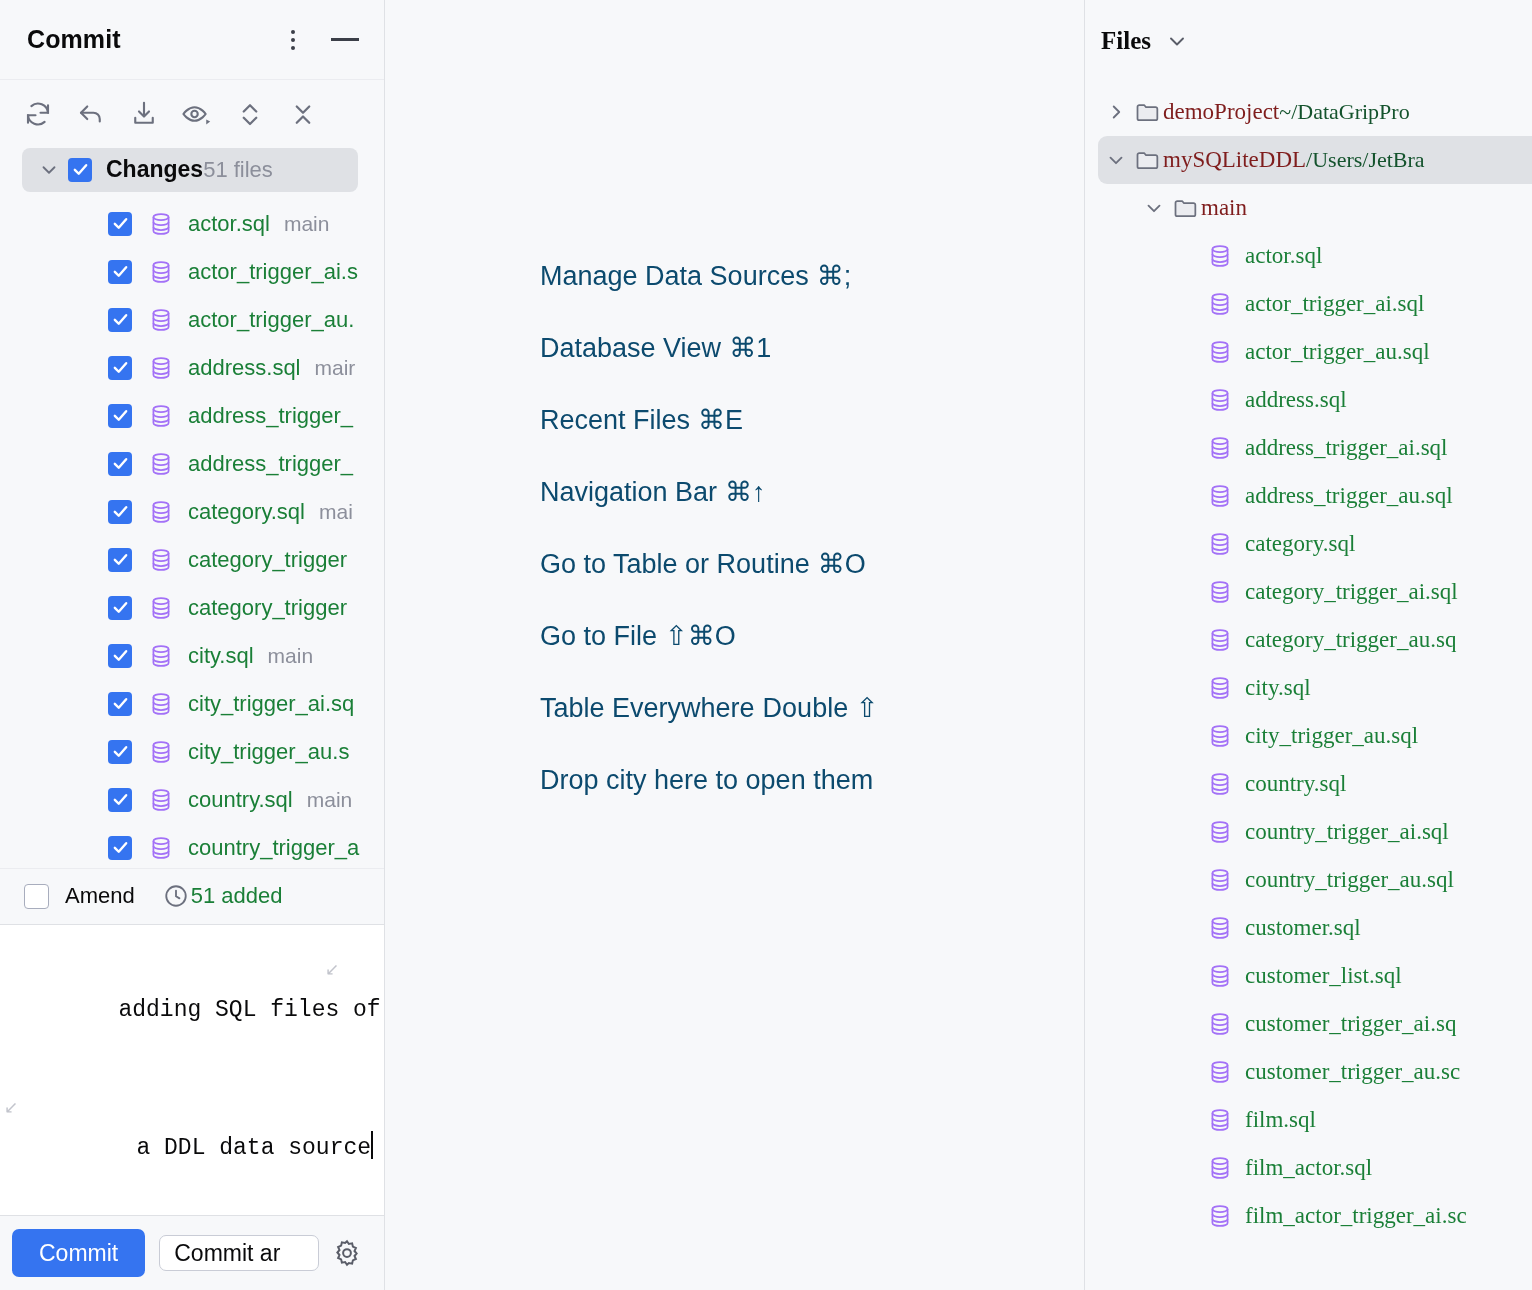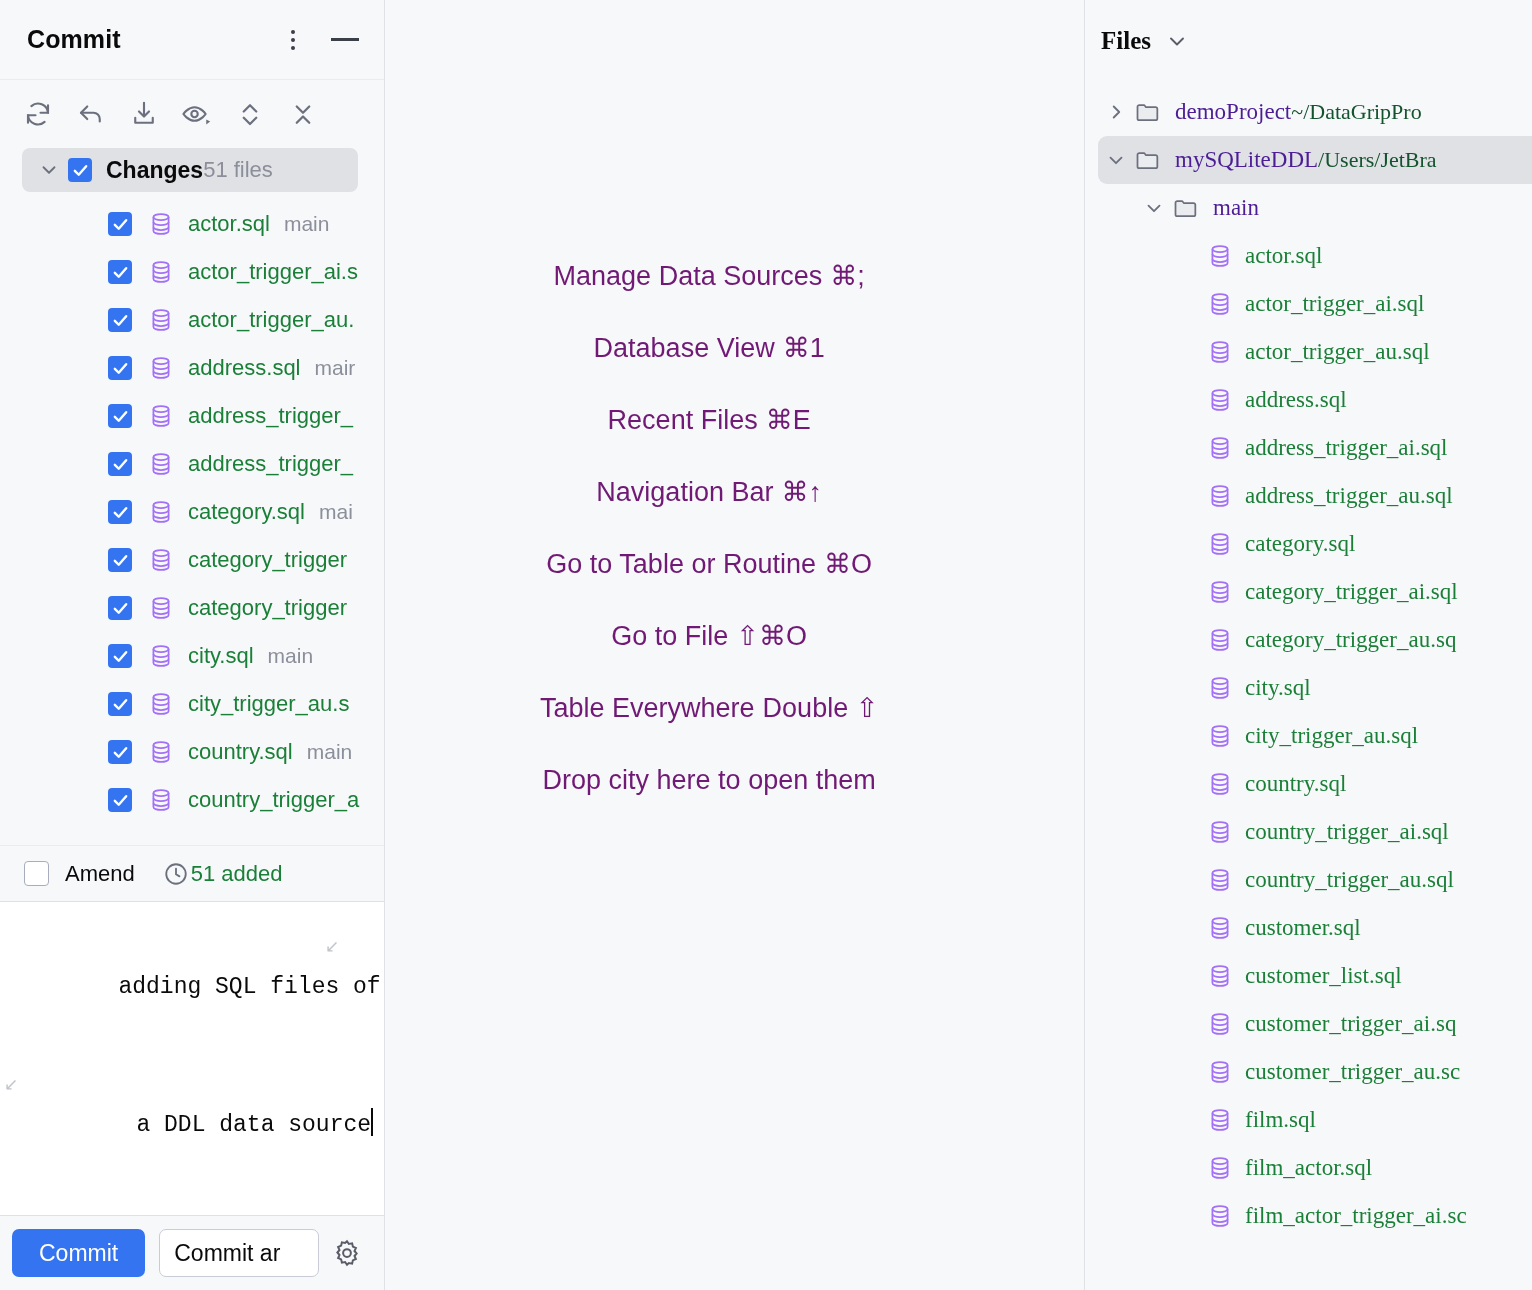--- a/index.html
+++ b/index.html
@@ -157,21 +157,21 @@
     height: 48px;
     background: #3574F0; color: #FFFFFF;
     border-radius: 7px;
     font-size: 23px;
     display: flex; align-items: center; justify-content: center;
     padding: 0 27px;
     border: none;
     font-family: "Liberation Sans", sans-serif;
   }
   .btn-split {
-    height: 48px;
+    height: 36px;
     background: #FFFFFF; color: #0A0A0B;
     border: 1.5px solid #C9CCD6;
     border-radius: 7px;
     font-size: 23px;
     display: flex; align-items: center;
     padding: 0 14px;
     width: 160px;
     overflow: hidden;
     white-space: nowrap;
     font-family: "Liberation Sans", sans-serif;
@@ -192,24 +192,23 @@
     overflow: hidden;
   }
   .hints {
     position: absolute;
     left: 155px; top: 240px;
     display: flex; flex-direction: column;
     gap: 0;
   }
   .hint {
     font-size: 27px;
-    color: #701a75;
+    color: #0c4a6e;
     line-height: 72px;
     white-space: nowrap;
-    text-align: center;
   }
   .hint .keys { margin-left: 8px; }
 
   
   .files-panel {
     width: 447px; flex: 0 0 447px;
     height: 1290px;
     background: #F7F8FA;
     overflow: hidden;
     position: relative;
@@ -237,21 +236,21 @@
     background: #DFE1E5;
     border-radius: 9px;
   }
   .tree-row > * { position: relative; z-index: 1; }
   .t-chev {
     width: 34px; height: 34px; flex: 0 0 34px;
     display: flex; align-items: center; justify-content: center;
     color: #6C707E;
   }
   .folder-ic { width: 30px; height: 30px; flex: 0 0 30px; display:flex; align-items:center; justify-content:center; color:#6C707E;}
-  .t-name { font-size: 23px; color: #4c1d95; margin-left: 12px; }
+  .t-name { font-size: 23px; color: #7f1d1d; }
   .t-path { font-size: 22px; color: #14532d; }
   .t-file { font-size: 23px; color: #1A7F37; margin-left: 12px; }
   .ind-root { padding-left: 14px; }
   .ind-1 { padding-left: 52px; }
   .ind-2 { padding-left: 122px; }
 </style>
 </head>
 <body>
 
 <div class="app">
@@ -487,20 +486,36 @@
           <div class="db-icon">
             <svg width="26" height="26" viewBox="0 0 24 24" fill="none" stroke="#A371F7" stroke-width="1.6">
               <ellipse cx="12" cy="5.6" rx="7" ry="2.8"></ellipse>
               <path d="M5 5.6v12.8c0 1.55 3.13 2.8 7 2.8s7-1.25 7-2.8V5.6"></path>
               <path d="M5 10.2c0 1.55 3.13 2.8 7 2.8s7-1.25 7-2.8"></path>
               <path d="M5 14.8c0 1.55 3.13 2.8 7 2.8s7-1.25 7-2.8"></path>
             </svg>
           </div>
           <span class="file-name">city.sql</span>
           <span class="file-branch">main</span>
+        </div>
+        <div class="file-row">
+          <div class="cbx">
+            <svg width="17" height="17" viewBox="0 0 24 24" fill="none" stroke="#FFFFFF" stroke-width="3.4" stroke-linecap="round" stroke-linejoin="round">
+              <path d="M4 12.5l5.5 5.5L20 6"></path>
+            </svg>
+          </div>
+          <div class="db-icon">
+            <svg width="26" height="26" viewBox="0 0 24 24" fill="none" stroke="#A371F7" stroke-width="1.6">
+              <ellipse cx="12" cy="5.6" rx="7" ry="2.8"></ellipse>
+              <path d="M5 5.6v12.8c0 1.55 3.13 2.8 7 2.8s7-1.25 7-2.8V5.6"></path>
+              <path d="M5 10.2c0 1.55 3.13 2.8 7 2.8s7-1.25 7-2.8"></path>
+              <path d="M5 14.8c0 1.55 3.13 2.8 7 2.8s7-1.25 7-2.8"></path>
+            </svg>
+          </div>
+          <span class="file-name">city_trigger_ai.sq</span>
         </div>
         <div class="file-row">
           <div class="cbx">
             <svg width="17" height="17" viewBox="0 0 24 24" fill="none" stroke="#FFFFFF" stroke-width="3.4" stroke-linecap="round" stroke-linejoin="round">
               <path d="M4 12.5l5.5 5.5L20 6"></path>
             </svg>
           </div>
           <div class="db-icon">
             <svg width="26" height="26" viewBox="0 0 24 24" fill="none" stroke="#A371F7" stroke-width="1.6">
               <ellipse cx="12" cy="5.6" rx="7" ry="2.8"></ellipse>

